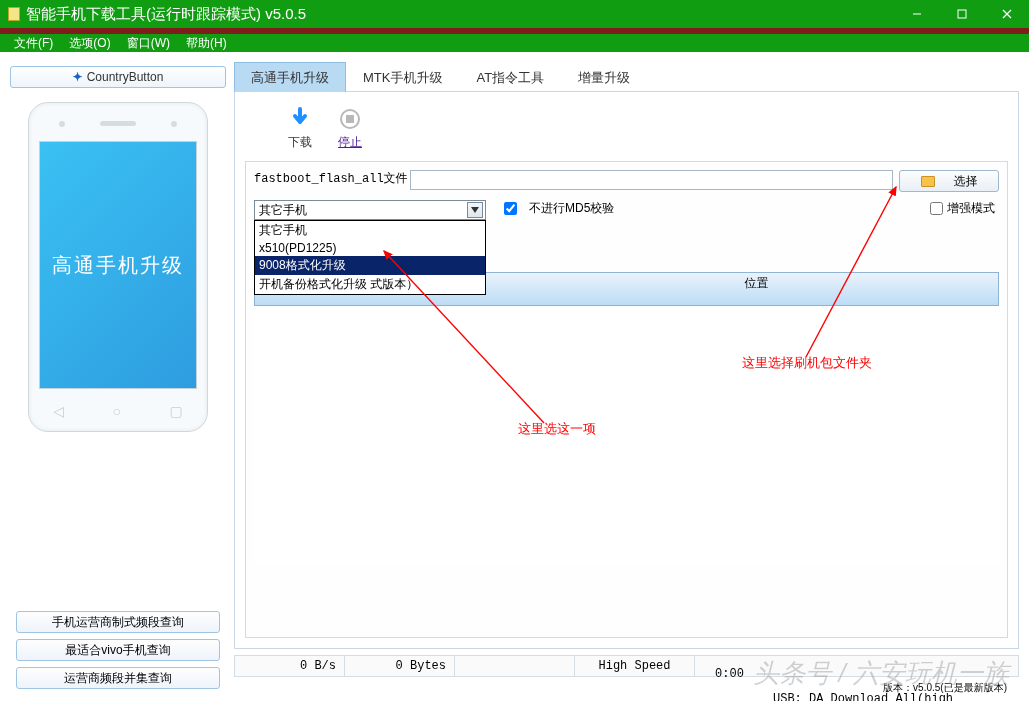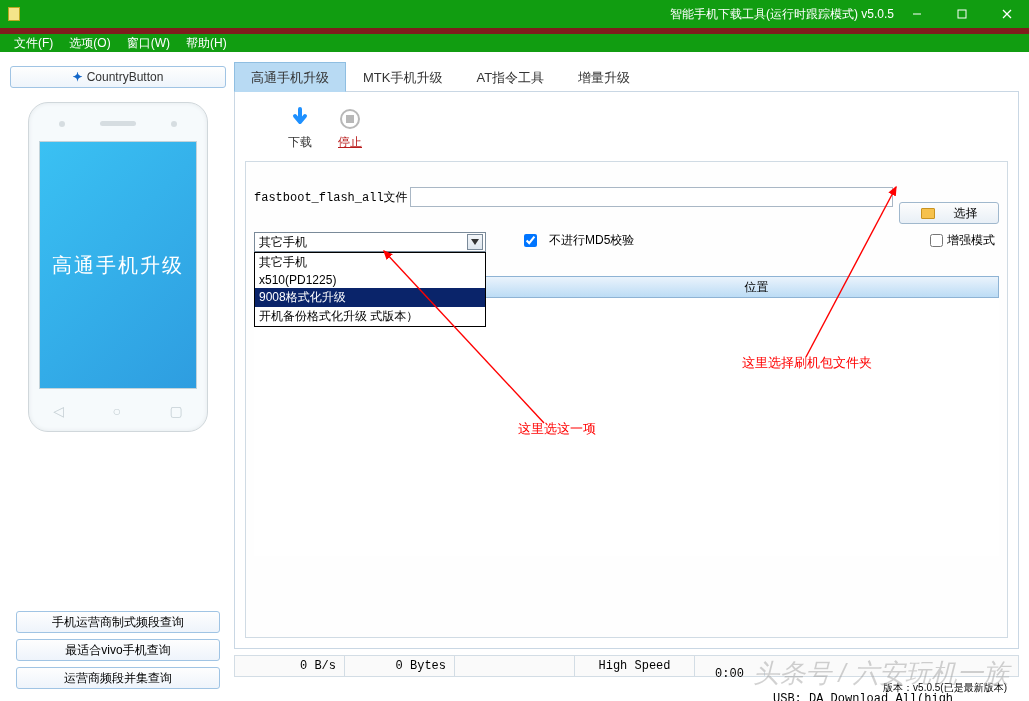--- a/index.html
+++ b/index.html
@@ -1,20 +1,20 @@
 <!DOCTYPE html>
 <html><head>
 <meta charset="utf-8">
 <style>
 * { box-sizing: border-box; margin: 0; padding: 0; }
 body { font-family: "Microsoft YaHei", SimSun, Arial, sans-serif; font-size: 12px; background: #fff; width: 1029px; height: 701px; overflow: hidden; position: relative; }
 
 .titlebar { background: #119d11; height: 28px; display: flex; align-items: center; padding-left: 8px; color: #fff; }
 .titlebar .tb-icon { width: 12px; height: 14px; background: #f4e58a; border: 1px solid #bba820; margin-right: 6px; }
-.titlebar .title { flex: 1; font-size: 12px; text-align: right; }
+.titlebar .title { flex: 1; font-size: 15px; }
 .win-btn { width: 45px; height: 28px; display: flex; align-items: center; justify-content: center; color: #fff; }
 
 .menubar { background: #119d11; height: 24px; display: flex; align-items: center; padding-left: 6px; color: #fff; border-top: 6px solid #7f1d1d; }
 .menu-item { padding: 2px 8px; cursor: default; font-size: 12px; }
 
 .client { display: flex; height: calc(701px - 28px - 24px); background: #fff; }
 
 .sidebar { width: 232px; padding: 14px 6px 6px 10px; display: flex; flex-direction: column; gap: 6px; }
 .country-btn { height: 22px; border: 1px solid #a0c4e4; border-radius: 3px; background: linear-gradient(#fefefe,#eef4fb); text-align: center; line-height: 20px; color: #333; display: flex; align-items: center; justify-content: center; gap: 4px; }
 .country-btn .ci { color: #1467c9; font-weight: bold; }
@@ -32,40 +32,40 @@
 .main { flex:1; padding: 10px 10px 4px 2px; display:flex; flex-direction:column; }
 .tabs { display:flex; gap:0; border-bottom:1px solid #c9d7e4; height:30px; }
 .tab { padding: 6px 16px; border:1px solid transparent; border-bottom:none; background:#fff; font-size:13px; color:#333; }
 .tab.active { background:#b8daf3; border:1px solid #8fbee1; border-bottom:1px solid #b8daf3; margin-bottom:-1px; }
 .tab-content { border:1px solid #c9d7e4; border-top:none; padding:10px; flex:1; display:flex; flex-direction:column; }
 
 .toolbar-row { display:flex; padding: 4px 20px 10px 30px; }
 .tool { width:50px; text-align:center; color:#333; }
 .tool .ic { height:26px; display:flex; align-items:center; justify-content:center;}
 .tool .lbl { font-size:12px; margin-top:2px;}
-.tool.disabled { color:#b91c1c;text-decoration:underline; }
+.tool.disabled { color:#4c1d95;text-decoration:underline; }
 
 .panel { border:1px solid #d0dbe4; flex:1; padding:8px; position:relative; background:#fefefe; }
-.file-row { display:flex; align-items:center; gap:6px; margin-bottom:8px;}
+.file-row { display:flex; align-items:flex-start; gap:6px; margin-bottom:8px;}
 .file-row label { width:150px; font-family: "Courier New", monospace; white-space:nowrap;}
 .file-row input[type=text]{ flex:1; height:20px; border:1px solid #a9b7c5; padding:0 4px;}
-.btn-sel { width:100px; height:22px; border:1px solid #a0b8cd; border-radius:3px; background:linear-gradient(#fdfdfd,#e8eff6); display:flex; align-items:center; justify-content:center; gap:19px;margin-top:32px;}
+.btn-sel { width:100px; height:22px; border:1px solid #a0b8cd; border-radius:3px; background:linear-gradient(#fdfdfd,#e8eff6); display:flex; align-items:center; justify-content:center; gap:19px;}
 .btn-sel .folder{ width:14px; height:11px; background:#f6c14c; border:1px solid #c99320; border-radius:1px;}
 
 .opts-row { display:flex; align-items:flex-start; gap:18px; position:relative; }
 .combo { position:relative; width:232px;}
 .combo-box { height:20px; border:1px solid #7a8a99; display:flex; align-items:center; justify-content:space-between; padding:0 2px 0 4px; background:#fff;}
 .combo-box .arrow { width:16px; height:16px; border:1px solid #7a8a99; background:linear-gradient(#f4f6f9,#dfe7ef); display:flex; align-items:center; justify-content:center;}
 .combo-list { position:absolute; top:20px; left:0; right:0; border:1px solid #000; background:#fff; z-index:20;}
 .combo-opt { padding:1px 4px; font-size:12px; white-space:nowrap;}
 .combo-opt.sel { background:#0a246a; color:#fff; }
 .chk { display:flex; align-items:center; gap:4px; }
 .chk input{ width:13px; height:13px;}
 
-.grid-head { margin-top: 24px; height:22px; background:linear-gradient(#eaf3fc,#bcdcf5); border:1px solid #8eb3d4; display:flex;padding-left:28px; }
+.grid-head { margin-top: 52px; height:34px; background:linear-gradient(#eaf3fc,#bcdcf5); border:1px solid #8eb3d4; display:flex;padding-left:28px; }
 .grid-head .cell{ text-align:center; line-height:20px; }
 .grid-head .c1{ width:232px; border-right:1px solid transparent;}
 .grid-head .c2{ flex:1;}
 .grid-body { height:258px; background:#fff;}
 
 
 .anno { position:absolute; color:#ff0000; font-size:13px; pointer-events:none; z-index:30;}
 
 .statusbar { height:22px; display:flex; border:1px solid #d3dde5; background:#fafafa; font-family:"Courier New",monospace; font-size:12px; margin-top:6px;}
 .sb-cell{ border-right:1px solid #d3dde5; padding:2px 8px; display:flex; align-items:center; justify-content:flex-end;}
@@ -183,21 +183,21 @@
                   </svg>
                 </div>
             </div>
             <div class="combo-list">
               <div class="combo-opt">其它手机</div>
               <div class="combo-opt">x510(PD1225)</div>
               <div class="combo-opt sel">9008格式化升级</div>
               <div class="combo-opt">开机备份格式化升级 式版本）</div>
             </div>
           </div>
-          <label class="chk" style="margin-left:20px;gap:12px;">
+          <label class="chk" style="gap:12px;">
             <input type="checkbox" checked="" style="">
             <span>不进行MD5校验</span>
           </label>
           <label class="chk" style="margin-left:auto; margin-right:4px;">
             <input type="checkbox" style="">
             <span>增强模式</span>
           </label>
         </div>
 
         <div class="grid-head">

